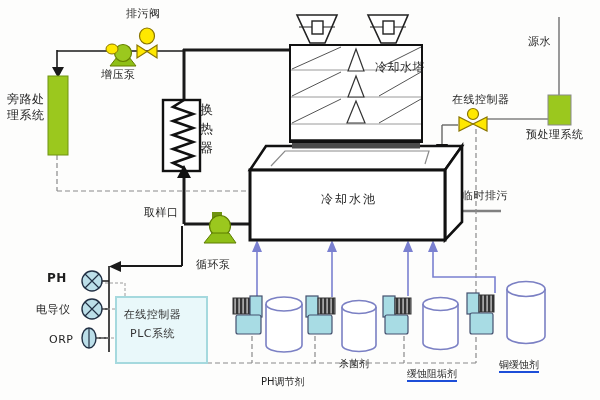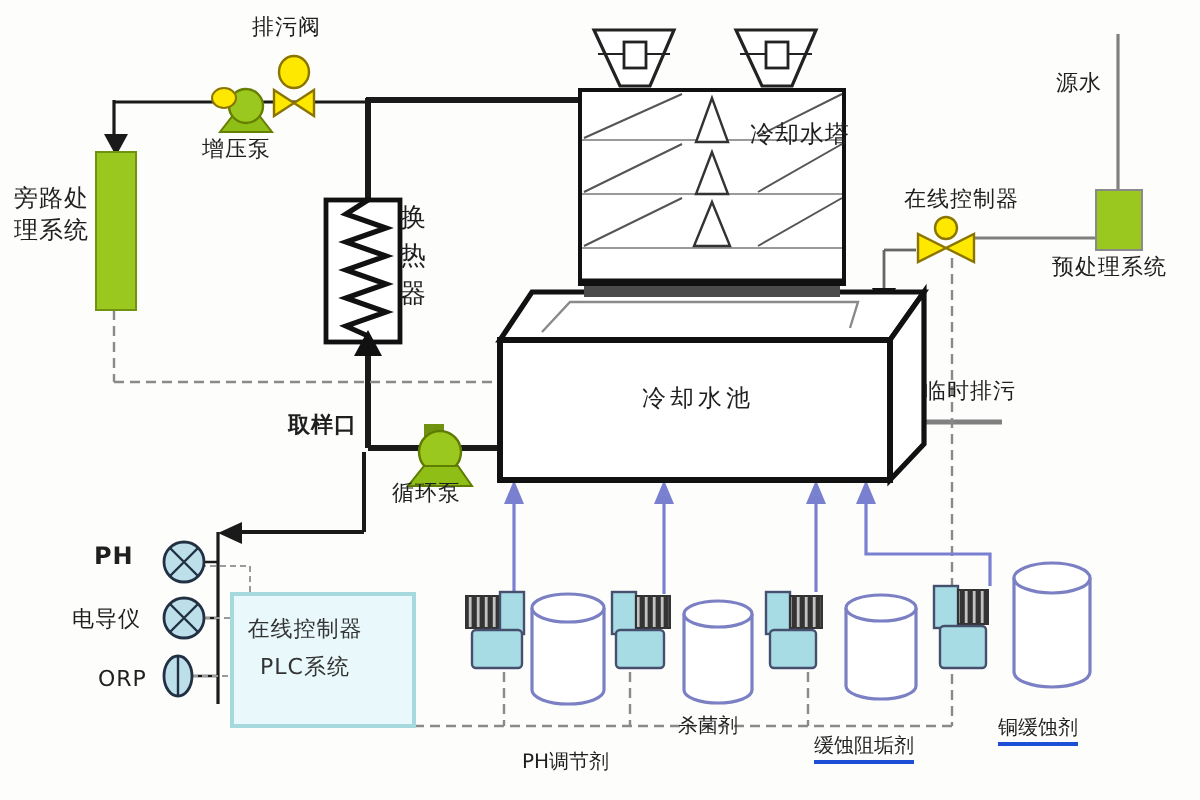--- a/index.html
+++ b/index.html
@@ -209,22 +209,22 @@
 <div class="lbl" style="left:101px;top:68px;">增压泵</div>
 <div class="lbl big" style="left:7px;top:93px;">旁路处</div>
 <div class="lbl big" style="left:7px;top:109px;">理系统</div>
 <div class="lbl vert" style="left:200px;top:100px;">换热器</div>
 <div class="lbl big" style="left:375px;top:61px;">冷却水塔</div>
 <div class="lbl" style="left:528px;top:35px;">源水</div>
 <div class="lbl" style="left:452px;top:93px;">在线控制器</div>
 <div class="lbl" style="left:526px;top:129px;font-family:Liberation Mono, monospace;">预处理系统</div>
 <div class="lbl pool-lbl" style="left:321px;top:193px;">冷却水池</div>
 <div class="lbl" style="left:462px;top:189px;">临时排污</div>
-<div class="lbl" style="left:144px;top:206px;font-weight:bold;">取样口</div>
-<div class="lbl" style="left:196px;top:240px;text-align:center;">循环泵</div>
+<div class="lbl" style="left:144px;top:206px;">取样口</div>
+<div class="lbl" style="left:196px;top:258px;text-align:center;">循环泵</div>
 <div class="lbl b big" style="left:47px;top:272px;">PH</div>
 <div class="lbl" style="left:36px;top:303px;">电导仪</div>
 <div class="lbl" style="left:49px;top:333px;">ORP</div>
 <div class="lbl plc-lbl" style="left:116px;top:308px;">在线控制器</div>
 <div class="lbl plc-lbl" style="left:116px;top:327px;">PLC系统</div>
 <div class="lbl small" style="left:261px;top:359px;margin-top:16px;">PH调节剂</div>
 <div class="lbl small" style="left:339px;top:357px;">杀菌剂</div>
 <div class="lbl small ghl" style="left:407px;top:367px;">缓蚀阻垢剂</div>
 <div class="lbl small ghl" style="left:499px;top:358px;">铜缓蚀剂</div>
 

